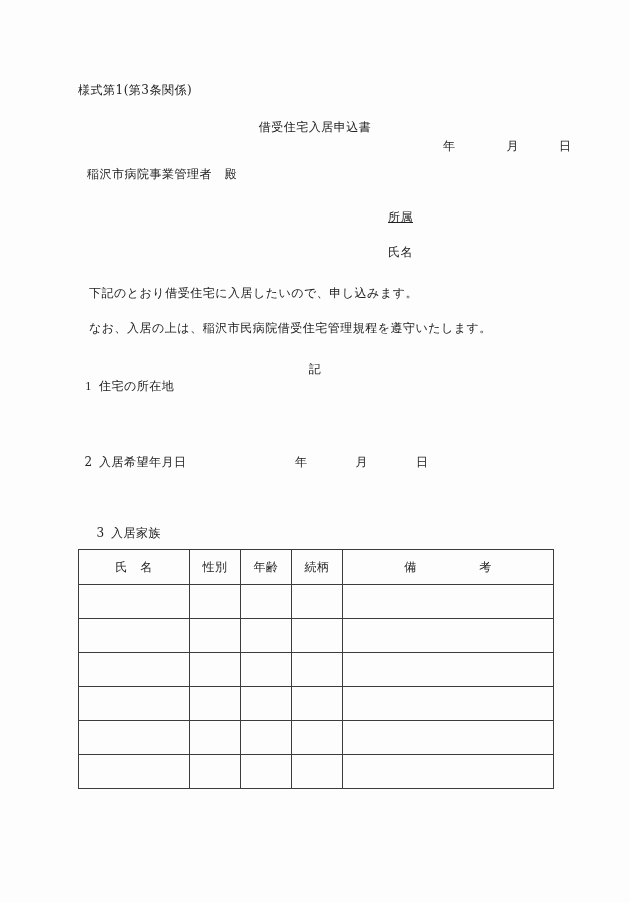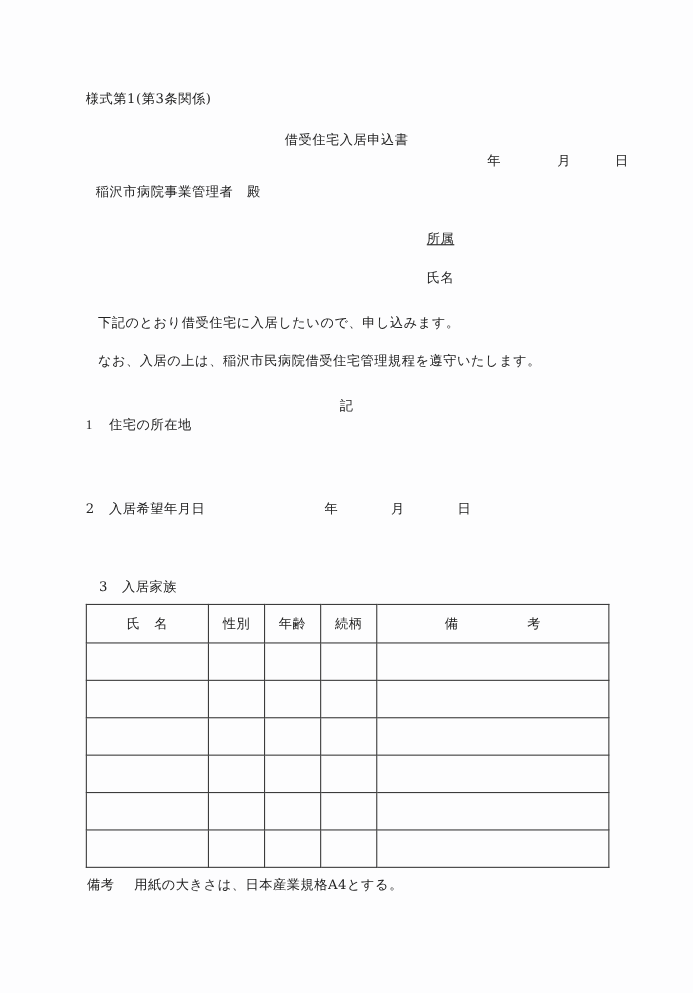--- a/index.html
+++ b/index.html
@@ -7,21 +7,21 @@
     position: relative;
     width: 630px;
     height: 903px;
     background: #fdfdfe;
     font-family: "DejaVu Serif", "Liberation Serif", serif;
     font-size: 12px;
     letter-spacing: 0.5px;
     color: #222222;
     overflow: hidden;
   }
-  .abs { position: absolute; line-height: 14px; white-space: nowrap; }
+  .abs { position: absolute; line-height: 14px; white-space: nowrap; text-align: center; }
 
   .form-number   { left: 78px;  top: 83px; }
   .doc-title     { left: 0; width: 630px; top: 120px; text-align: center; }
   .header-date   { left: 443px; top: 139px; }
   .header-date .gap51 { margin-left: 51px; }
   .header-date .gap40 { margin-left: 40px; }
   .addressee     { left: 87px;  top: 167px; }
   .affiliation   { left: 388px; top: 210px; text-decoration: underline; }
   .name-label    { left: 388px; top: 245px; }
   .intro1        { left: 89px;  top: 286px; }
@@ -160,17 +160,14 @@
         <tr>
           <td></td>
           <td></td>
           <td></td>
           <td></td>
           <td></td>
         </tr>
       </tbody>
   </table>
 
-  <div class="abs remark">
-    <span class="remark-label">備考</span><span>用紙の大きさは、日本産業規格A4とする。</span>
-  </div>
 
 </div>
 
 </body></html>

